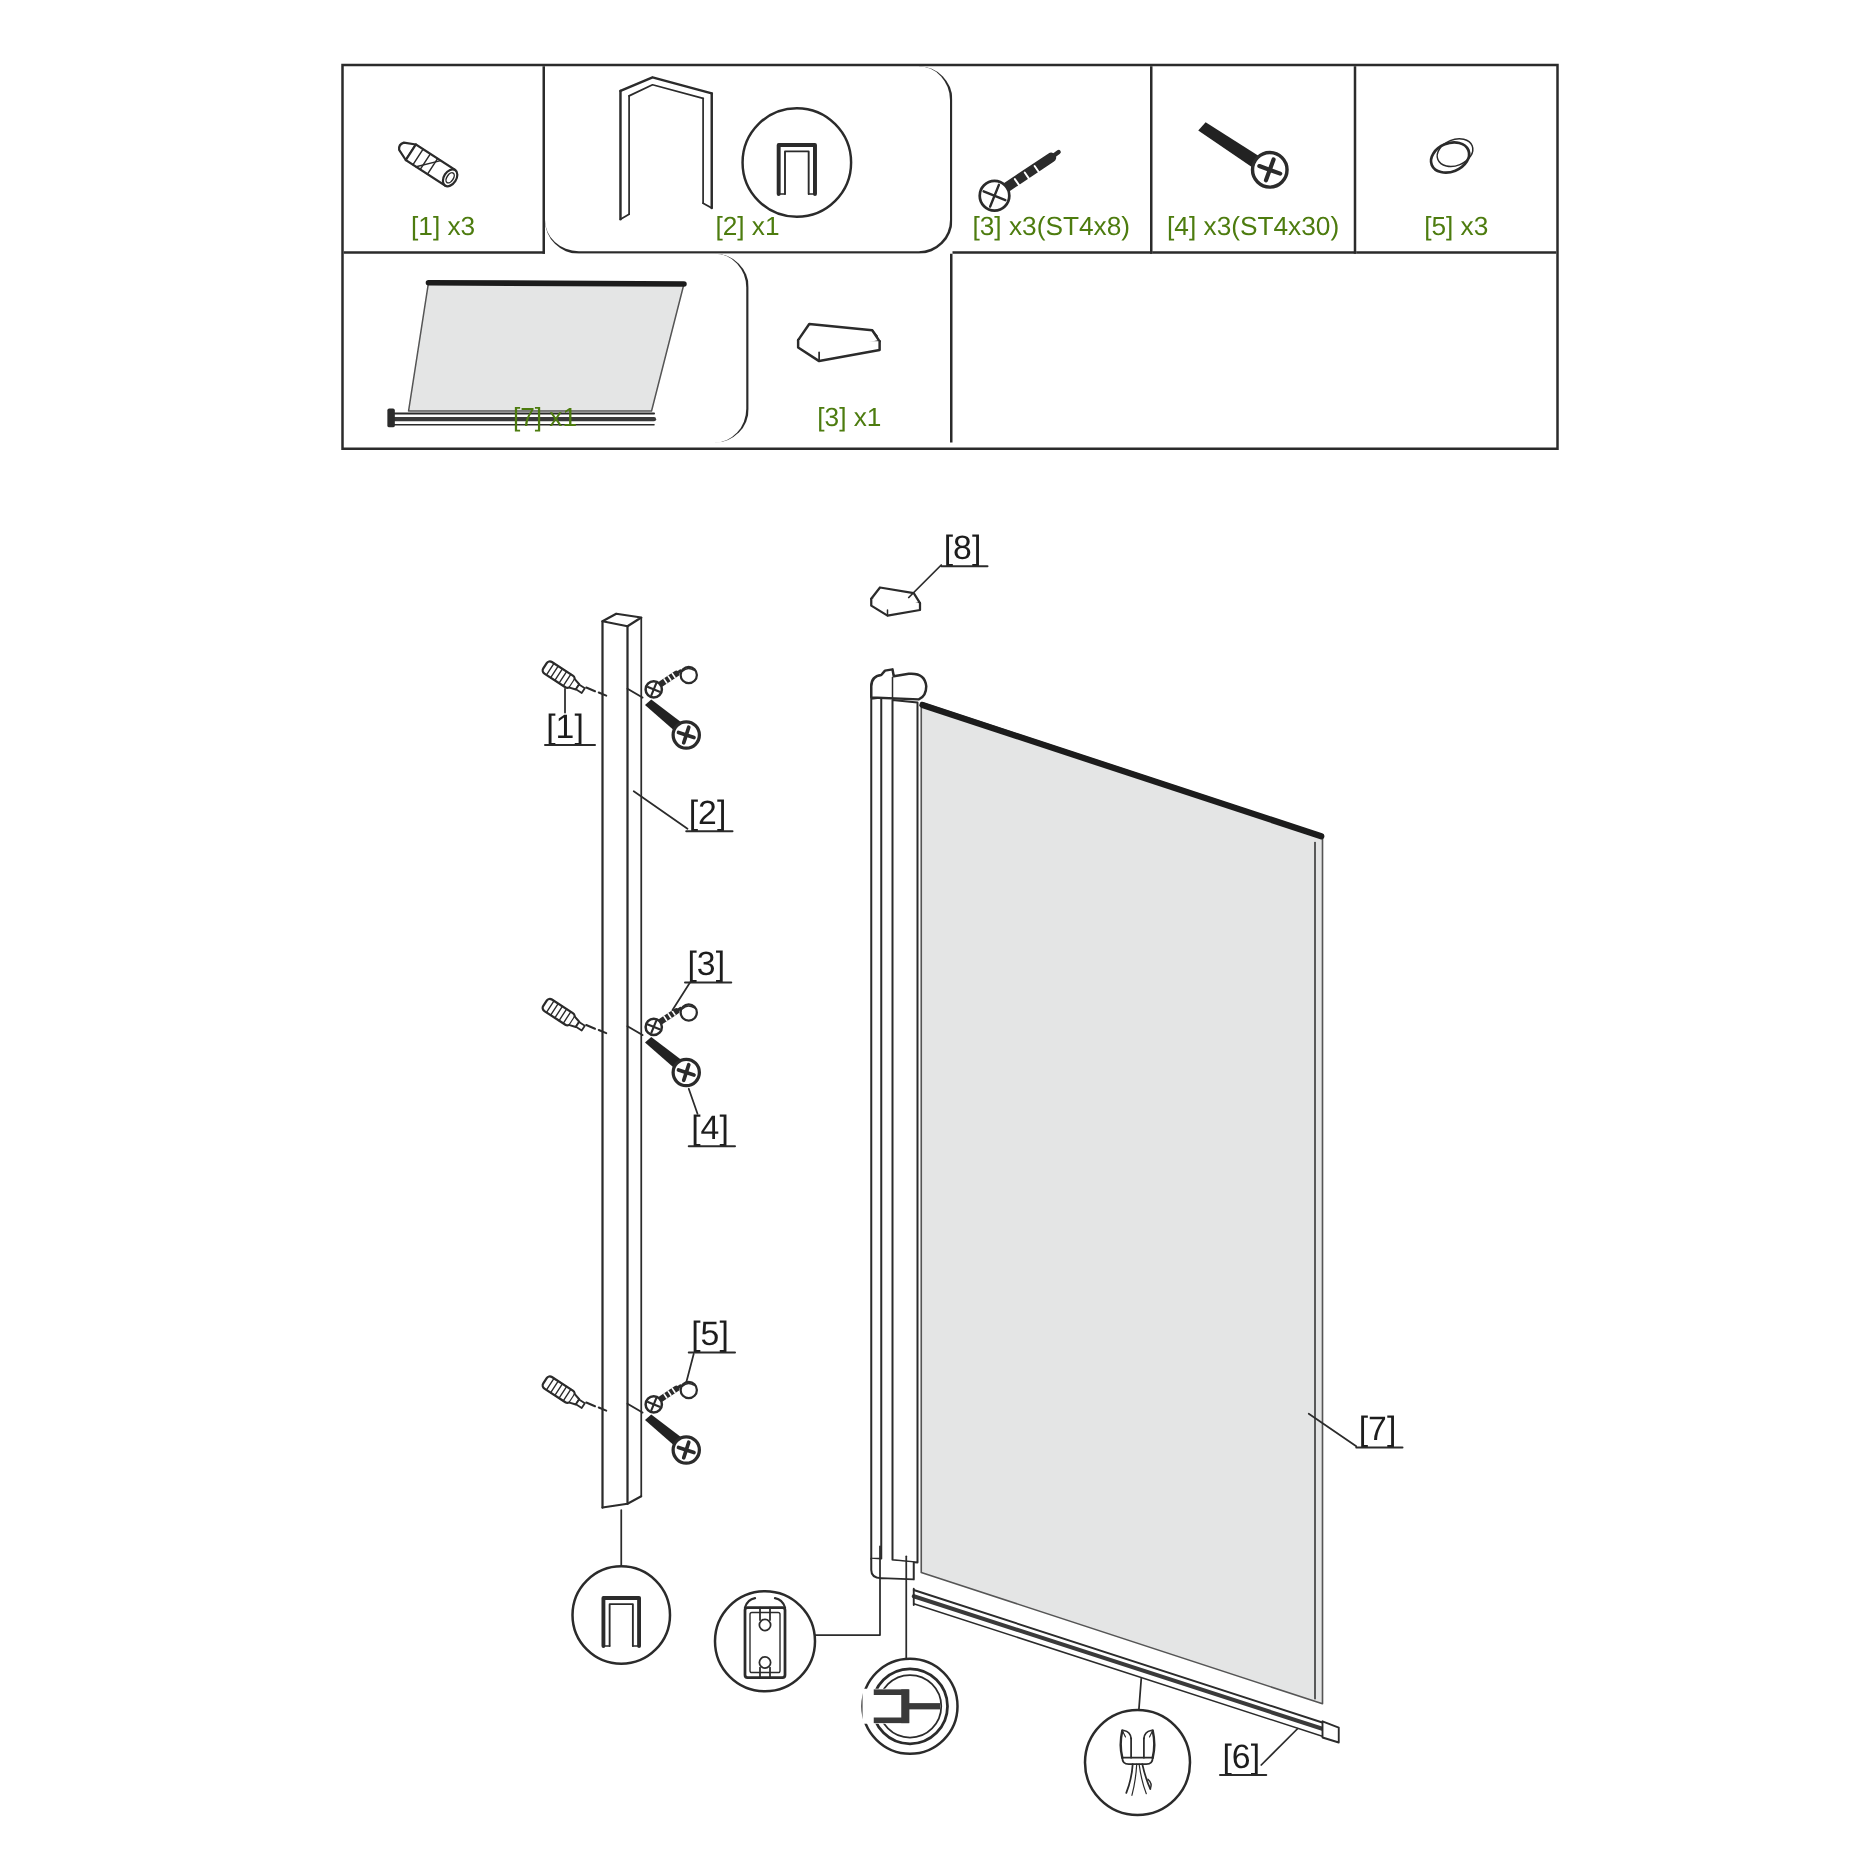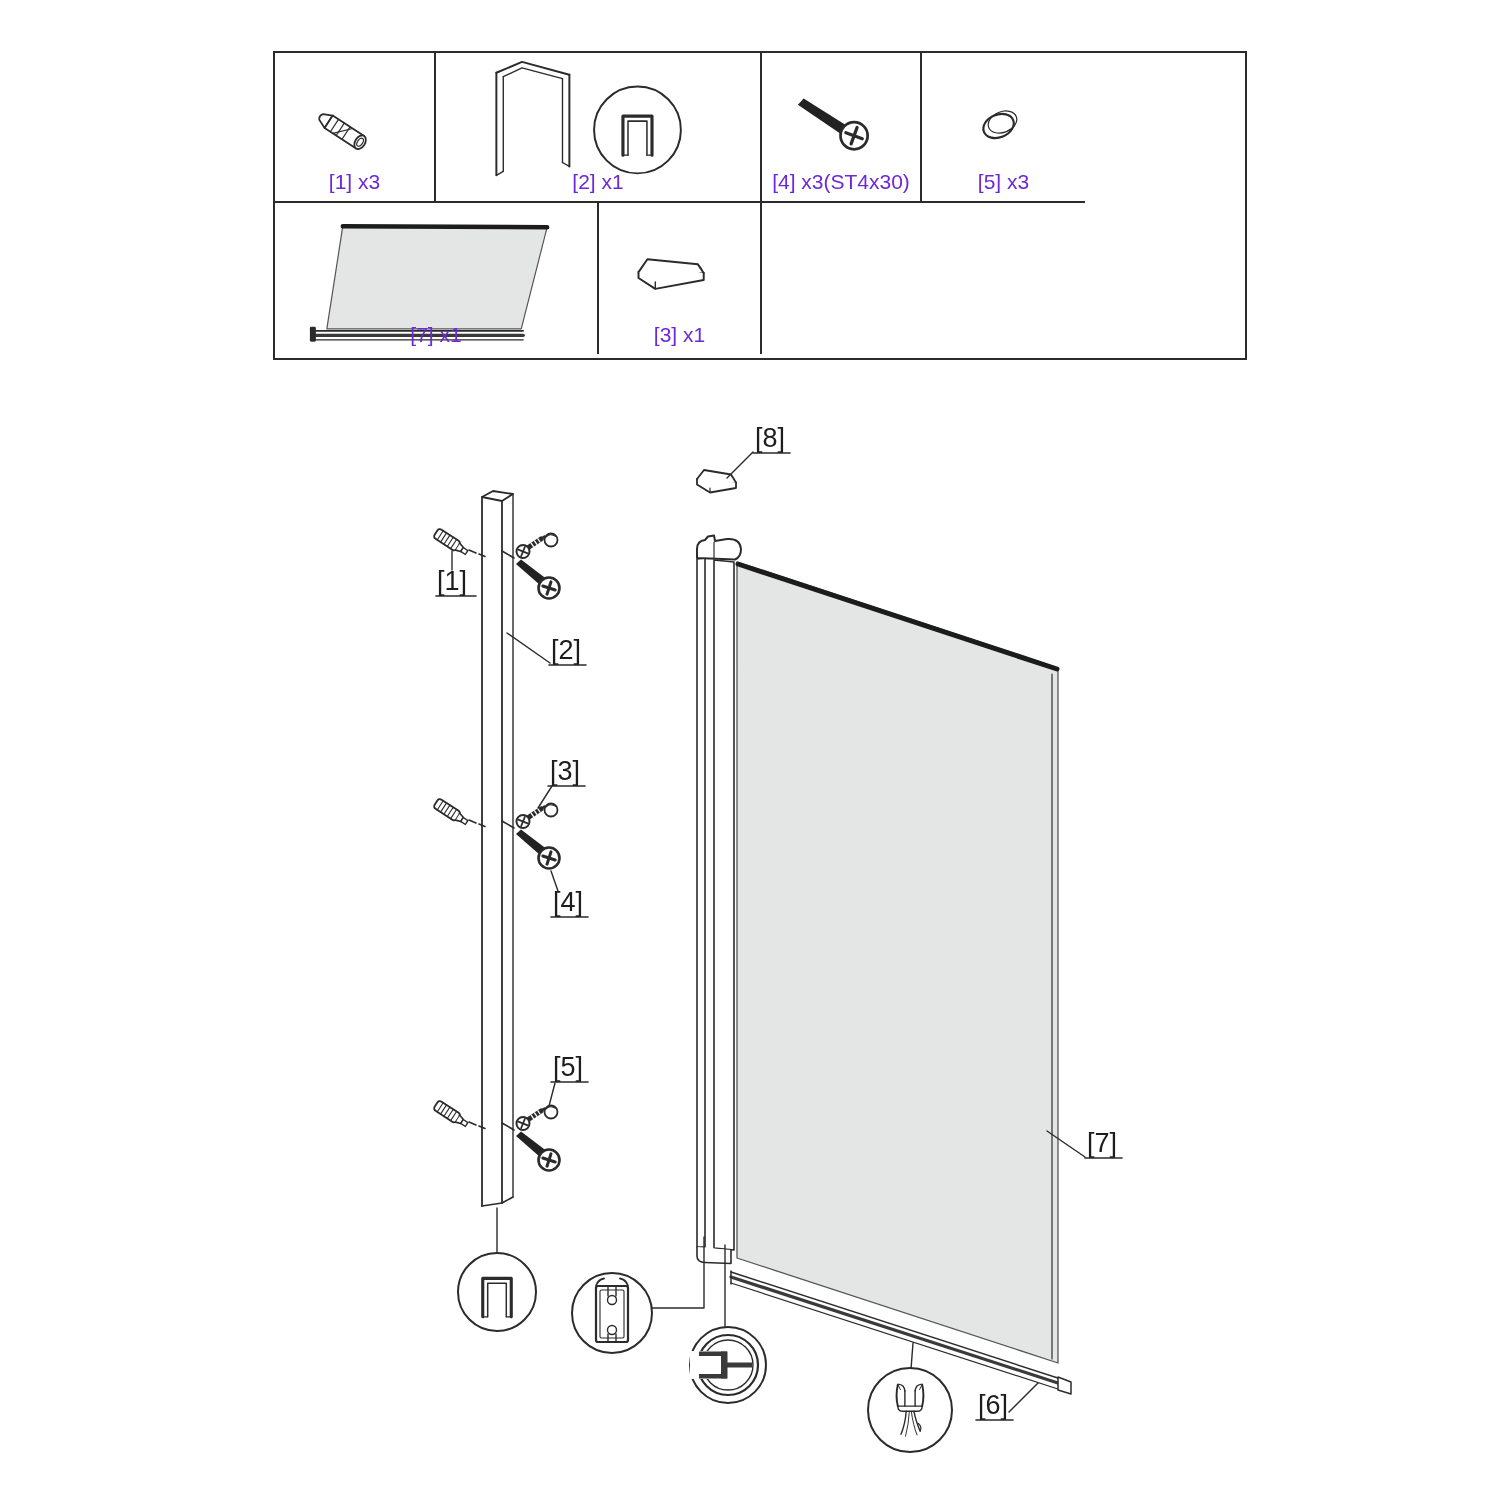--- a/index.html
+++ b/index.html
@@ -8,22 +8,22 @@
   
   .parts-table{position:absolute;left:273px;top:51px;width:974px;height:309px;
     border:2px solid #2b2b2b;box-sizing:border-box;display:grid;
     grid-template-columns:161px 163px 163px 160px 163px 160px;
     grid-template-rows:150px 151px;}
   .cell{position:relative;box-sizing:border-box;border-right:2px solid #2b2b2b;border-bottom:2px solid #2b2b2b;}
   .cell.last-col{border-right:none;}
   .cell.last-row{border-bottom:none;}
   .cell svg{position:absolute;left:0;top:0;width:100%;height:100%;}
   .cell-label{position:absolute;left:0;right:0;bottom:7px;text-align:center;
-    font-size:21px;color:#6d28d9;white-space:nowrap;}
-  .span2{grid-column:span 2;}
+    font-size:21px;color:#4d7c0f;white-space:nowrap;}
+  .span2{grid-column:span 2;border-radius:27px;}
   
   .diagram-svg{position:absolute;left:0;top:0;width:1500px;height:1500px;}
   .diagram-svg text{stroke:none;fill:#1d1d1d;font-family:"Liberation Sans",sans-serif;
     font-size:27px;font-weight:500;}
 </style>
 </head>
 <body>
 
 <div class="stage">
 
@@ -53,20 +53,35 @@
         <line x1="67" y1="24" x2="67" y2="120" stroke-width="1.4"></line>
         <line x1="134" y1="22" x2="134" y2="115" stroke-width="2"></line>
         <line x1="127" y1="26" x2="127" y2="111" stroke-width="1.4"></line>
         <path d="M60,124 L67,120 M127,111 L134,115" stroke-width="1.4"></path>
         <circle cx="203" cy="78" r="44" stroke-width="2"></circle>
         <use href="#u-xsec" x="171" y="46" width="64" height="64"></use>
       </svg>
       <div class="cell-label">[2] x1</div>
     </div>
 
+    <div class="cell">
+      <svg viewBox="0 0 160 150" stroke="#2b2b2b" fill="none" stroke-linecap="round" stroke-linejoin="round">
+        <line x1="44" y1="98" x2="80" y2="74" stroke-width="8"></line>
+        <line x1="50.5" y1="91.5" x2="55" y2="98" stroke="#fff" stroke-width="1.6"></line>
+        <line x1="58.5" y1="86.2" x2="63" y2="92.7" stroke="#fff" stroke-width="1.6"></line>
+        <line x1="66.5" y1="80.9" x2="71" y2="87.4" stroke="#fff" stroke-width="1.6"></line>
+        <line x1="80" y1="74" x2="86" y2="69.5" stroke-width="3.5"></line>
+        <circle cx="34" cy="105" r="12" stroke-width="2.2" fill="#fff"></circle>
+        <g transform="rotate(22 34 105)" stroke-width="2">
+          <line x1="24.5" y1="105" x2="43.5" y2="105"></line>
+          <line x1="34" y1="95.5" x2="34" y2="114.5"></line>
+        </g>
+      </svg>
+      <div class="cell-label">[3] x3(ST4x8)</div>
+    </div>
 
     <div class="cell">
       <svg viewBox="0 0 163 150" stroke="#2b2b2b" fill="none" stroke-linecap="round" stroke-linejoin="round">
         <polygon points="37,52 43,45.5 88,74 81,82" fill="#222" stroke="none"></polygon>
         <circle cx="95" cy="84" r="14" stroke-width="2.8" fill="#fff"></circle>
         <g transform="rotate(20 95 84)" stroke-width="3.4">
           <line x1="86" y1="84" x2="104" y2="84"></line>
           <line x1="95" y1="75" x2="95" y2="93"></line>
         </g>
       </svg>

